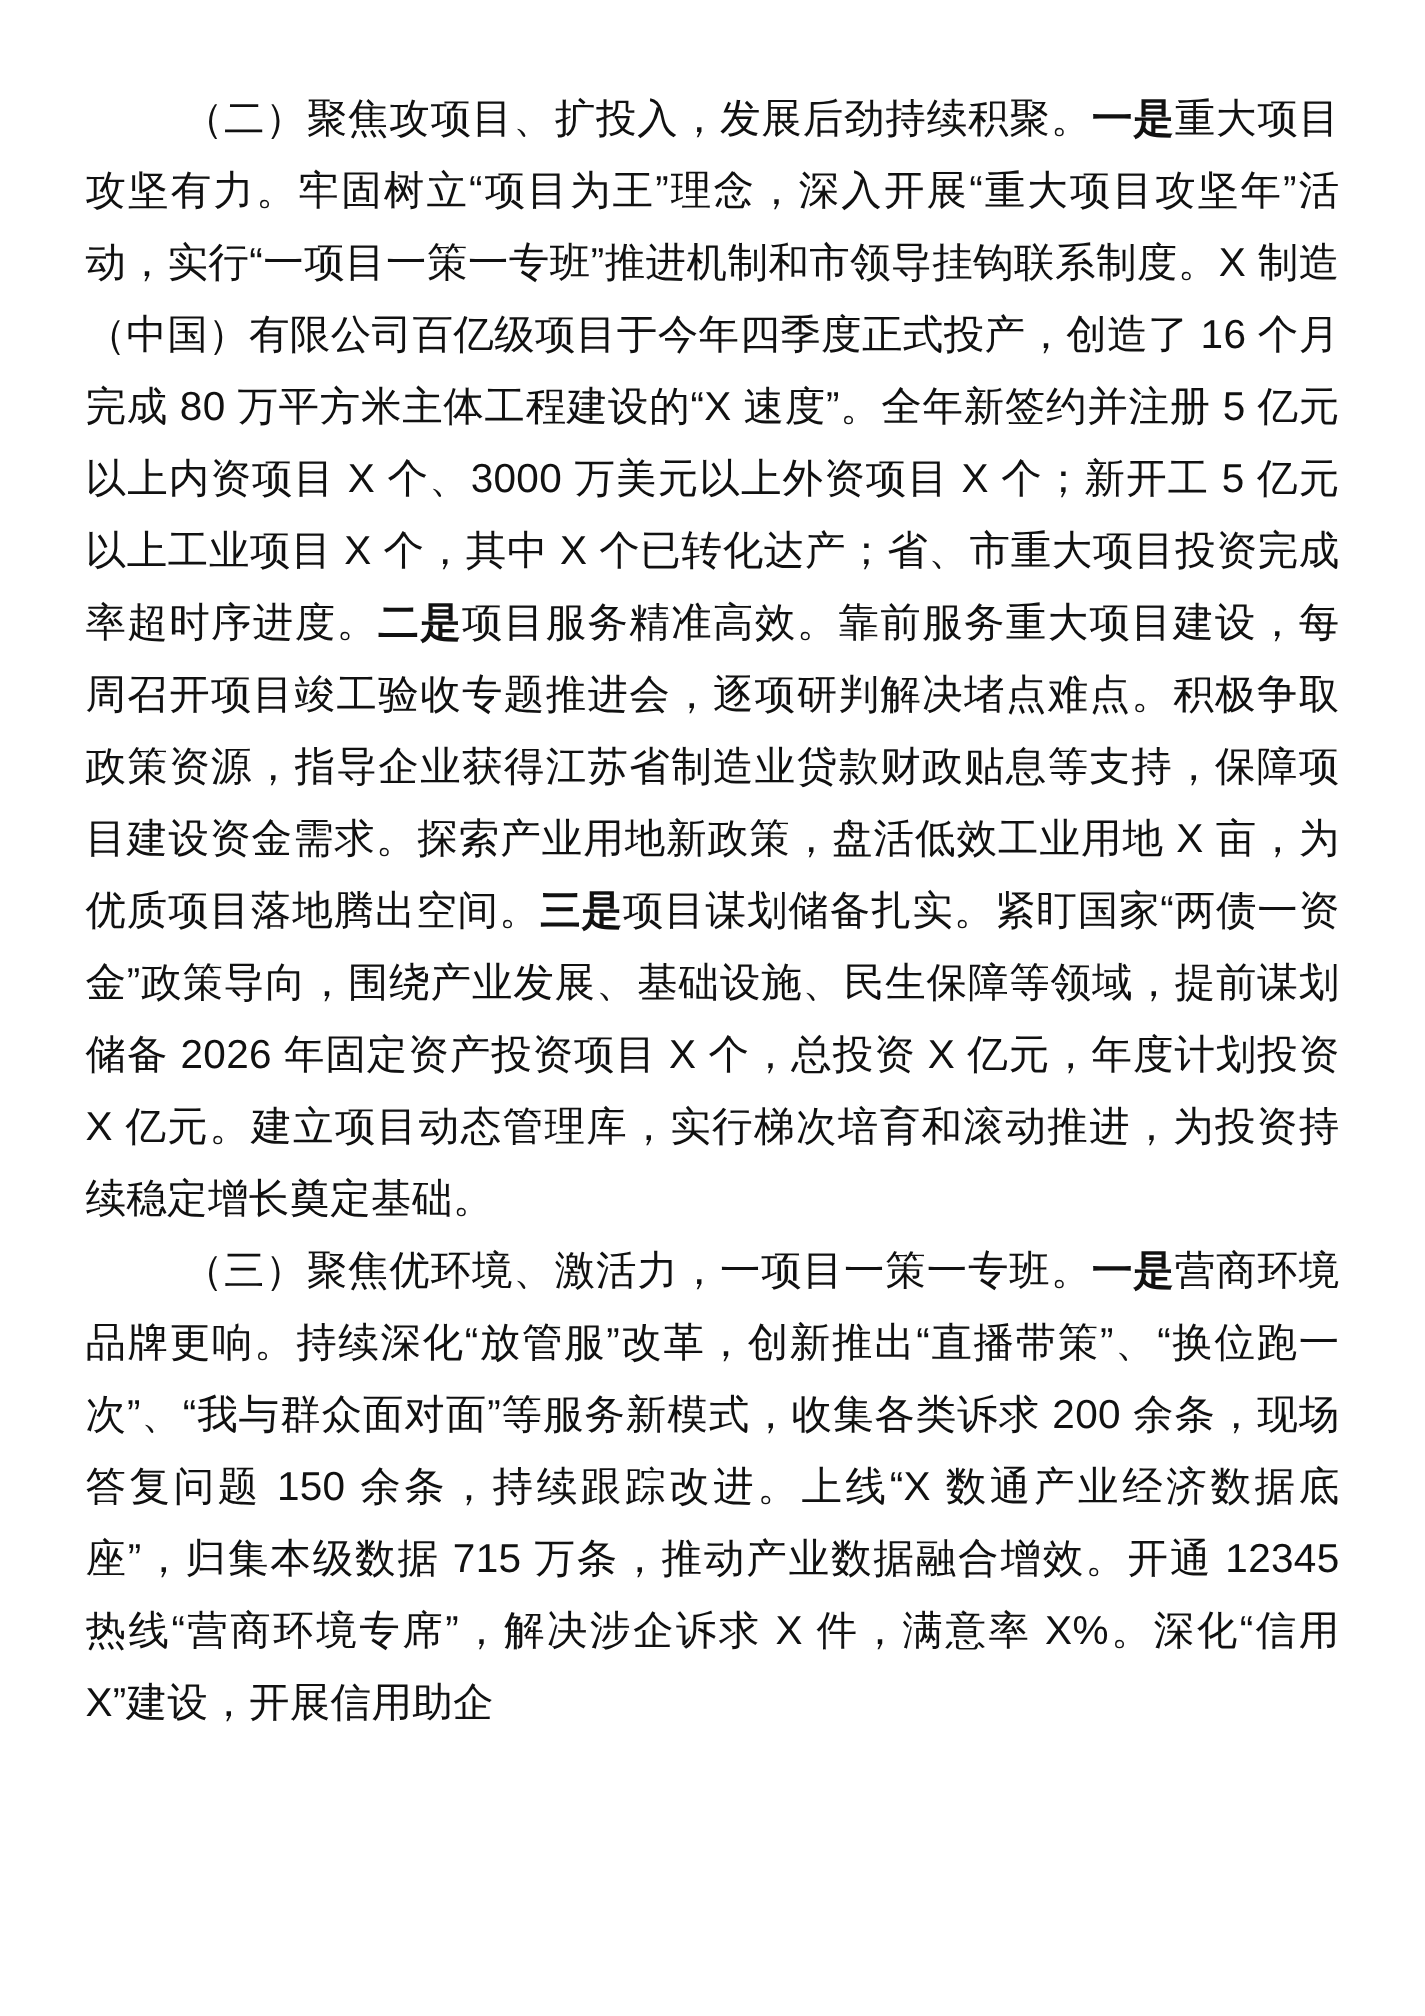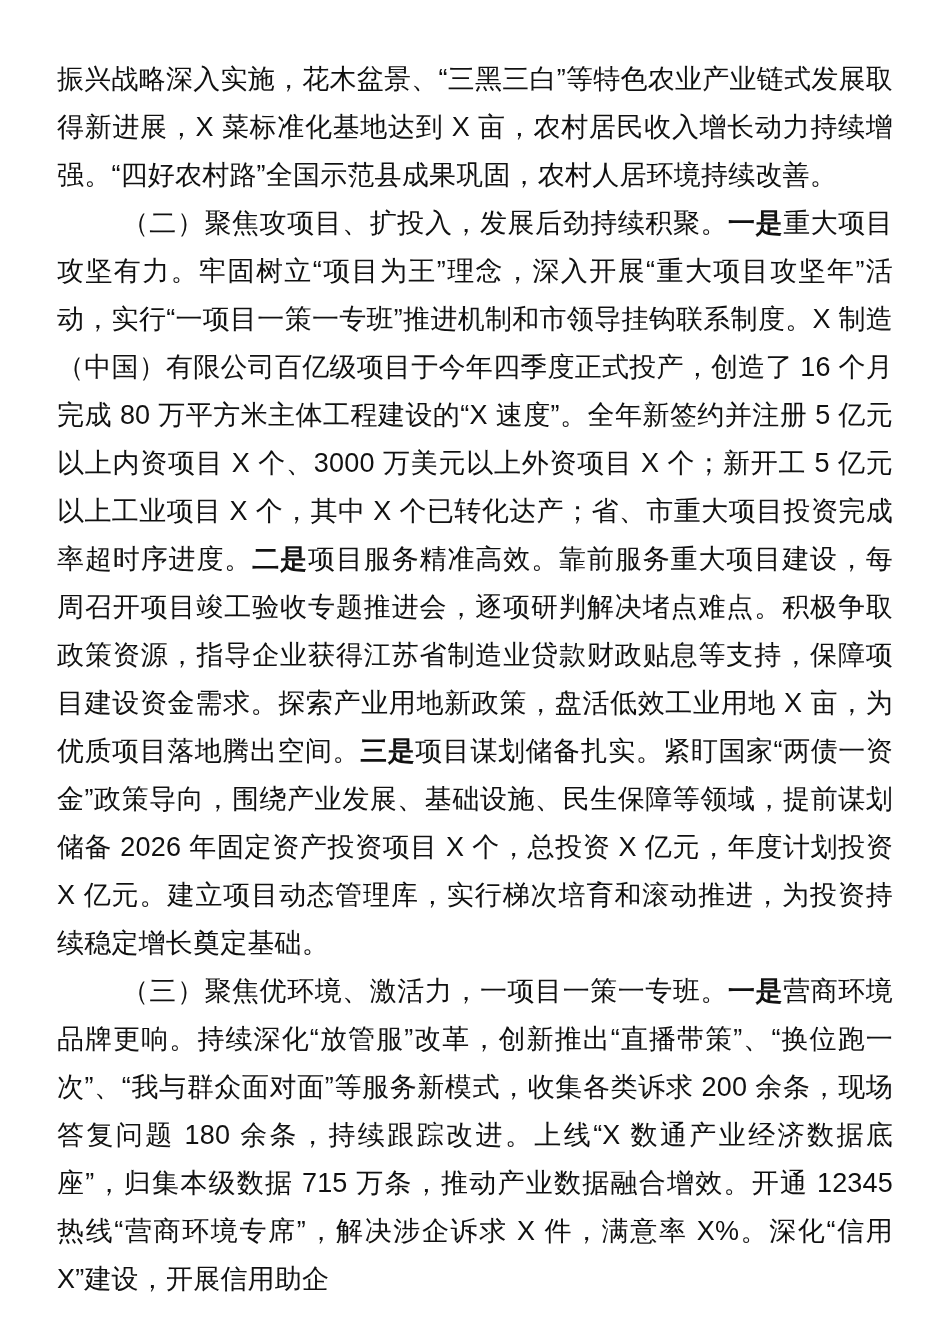--- a/index.html
+++ b/index.html
@@ -53,20 +53,19 @@
   span.seg {
     display: inline;
   }
 </style>
 </head>
 <body>
 
 <div class="page">
   <div class="body-text">
 
-    <p class="para cont"><span class="seg">振兴战略深入实施，花木盆景、“三黑三白”等特色农业产业链式发展取得新进展，X 菜标准化基地达到 X 亩，农村居民收入增长动力持续增强。“四好农村路”全国示范县成果巩固，农村人居环境持续改善。</span></p>
 
     <p class="para indent"><span class="seg">（二）聚焦攻项目、扩投入，发展后劲持续积聚。</span><strong class="lead">一是</strong><span class="seg">重大项目攻坚有力。牢固树立“项目为王”理念，深入开展“重大项目攻坚年”活动，实行“一项目一策一专班”推进机制和市领导挂钩联系制度。X 制造（中国）有限公司百亿级项目于今年四季度正式投产，创造了 16 个月完成 80 万平方米主体工程建设的“X 速度”。全年新签约并注册 5 亿元以上内资项目 X 个、3000 万美元以上外资项目 X 个；新开工 5 亿元以上工业项目 X 个，其中 X 个已转化达产；省、市重大项目投资完成率超时序进度。</span><strong class="lead">二是</strong><span class="seg">项目服务精准高效。靠前服务重大项目建设，每周召开项目竣工验收专题推进会，逐项研判解决堵点难点。积极争取政策资源，指导企业获得江苏省制造业贷款财政贴息等支持，保障项目建设资金需求。探索产业用地新政策，盘活低效工业用地 X 亩，为优质项目落地腾出空间。</span><strong class="lead">三是</strong><span class="seg">项目谋划储备扎实。紧盯国家“两债一资金”政策导向，围绕产业发展、基础设施、民生保障等领域，提前谋划储备 2026 年固定资产投资项目 X 个，总投资 X 亿元，年度计划投资 X 亿元。建立项目动态管理库，实行梯次培育和滚动推进，为投资持续稳定增长奠定基础。</span></p>
 
-    <p class="para indent"><span class="seg">（三）聚焦优环境、激活力，一项目一策一专班。</span><strong class="lead">一是</strong><span class="seg">营商环境品牌更响。持续深化“放管服”改革，创新推出“直播带策”、“换位跑一次”、“我与群众面对面”等服务新模式，收集各类诉求 200 余条，现场答复问题 180 余条，持续跟踪改进。上线“X 数通产业经济数据底座”，归集本级数据 715 万条，推动产业数据融合增效。开通 12345 热线“营商环境专席”，解决涉企诉求 X 件，满意率 X%。深化“信用 X”建设，开展信用助企</span></p>
+    <p class="para indent"><span class="seg">（三）聚焦优环境、激活力，一项目一策一专班。</span><strong class="lead">一是</strong><span class="seg">营商环境品牌更响。持续深化“放管服”改革，创新推出“直播带策”、“换位跑一次”、“我与群众面对面”等服务新模式，收集各类诉求 200 余条，现场答复问题 150 余条，持续跟踪改进。上线“X 数通产业经济数据底座”，归集本级数据 715 万条，推动产业数据融合增效。开通 12345 热线“营商环境专席”，解决涉企诉求 X 件，满意率 X%。深化“信用 X”建设，开展信用助企</span></p>
 
   </div>
 </div>
 
 </body></html>

